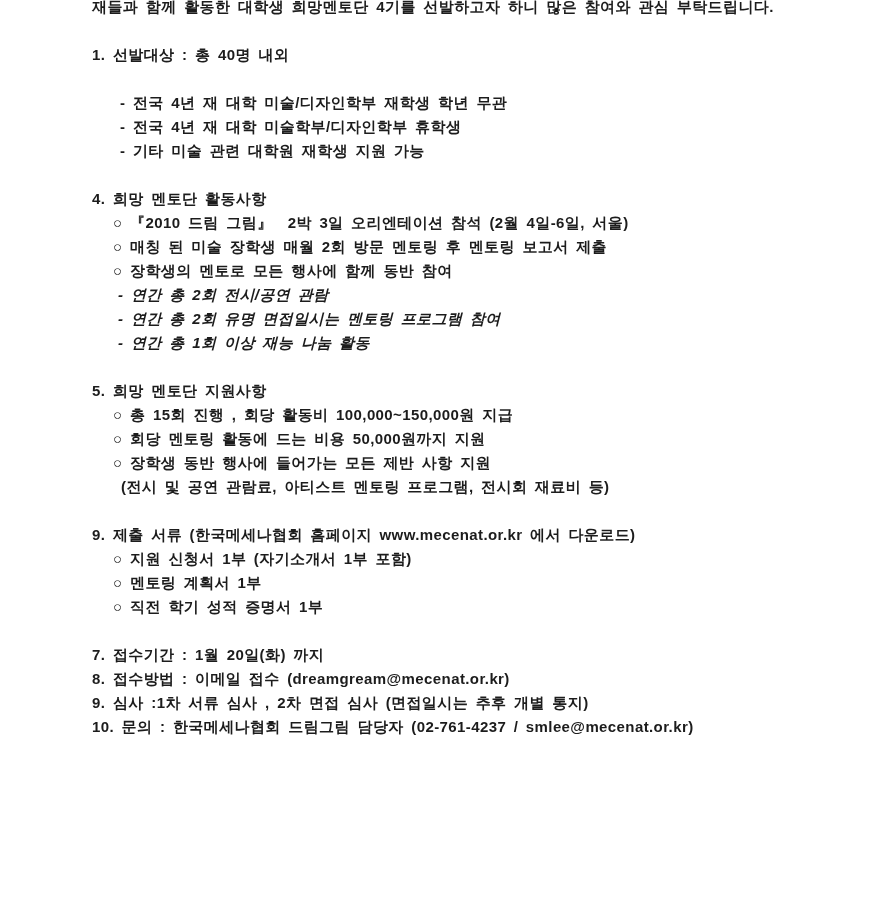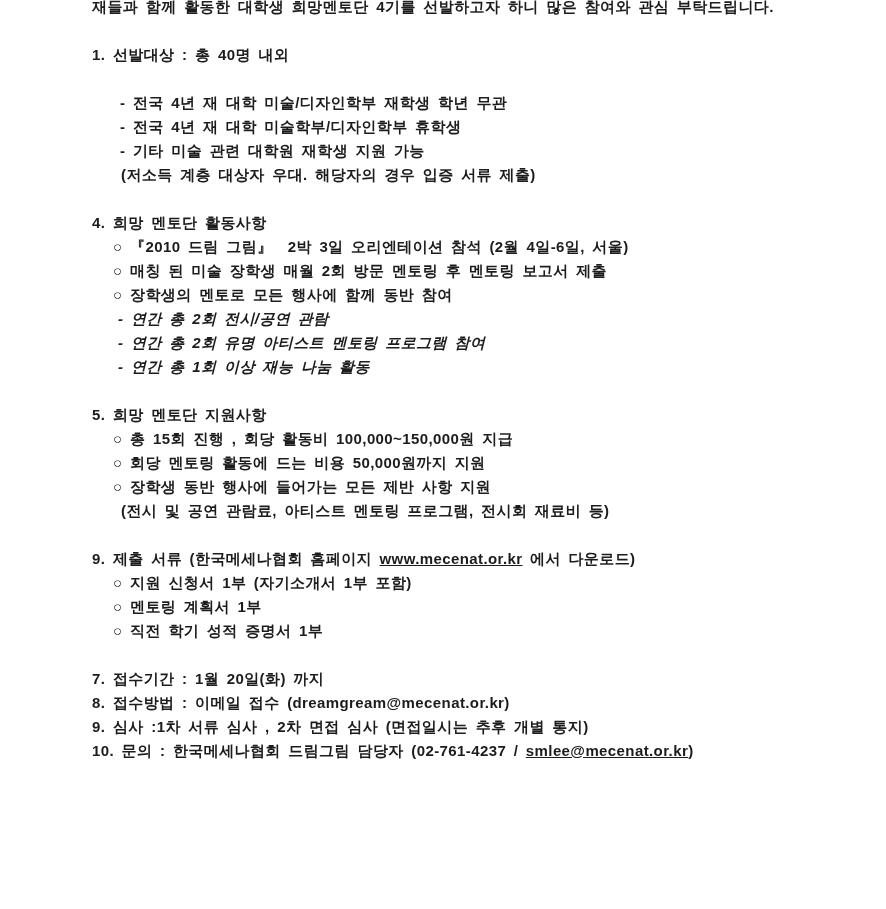--- a/index.html
+++ b/index.html
@@ -29,43 +29,41 @@
     word-spacing: 3px;
   }
   .line.blank { height: 24px; }
   .i-num   { padding-left: 92px;  }
   .i-dash  { padding-left: 120px; }
   .i-circ  { padding-left: 113px; }
   .i-dash2 { padding-left: 118px; font-style: italic; }
   .i-paren { padding-left: 121px; }
   .doc-link {
     color: #1c1c1c;
-    text-decoration: underline;
     cursor: pointer;
   }
 </style>
 </head>
 <body style="background: rgb(255, 255, 255);">
 
 <div class="doc" style="color: rgb(28, 28, 28);">
     <div class="line i-num"><span>재들과 함께 활동한 대학생 희망멘토단 4기를 선발하고자 하니 많은 참여와 관심 부탁드립니다.</span></div>
     <div class="line blank"></div>
     <div class="line i-num"><span>1. 선발대상 : 총 40명 내외</span></div>
     <div class="line blank"></div>
     <div class="line i-dash"><span>- 전국 4년 재 대학 미술/디자인학부 재학생 학년 무관</span></div>
     <div class="line i-dash"><span>- 전국 4년 재 대학 미술학부/디자인학부 휴학생</span></div>
     <div class="line i-dash"><span>- 기타 미술 관련 대학원 재학생 지원 가능</span></div>
-    <div class="line i-paren"><span>(저소득 계층 대상자 우대. 해당자의 경우 입증 서류 제출)</span></div>
     <div class="line blank"></div>
     <div class="line i-num"><span>4. 희망 멘토단 활동사항</span></div>
     <div class="line i-circ"><span>○ 『2010 드림 그림』  2박 3일 오리엔테이션 참석 (2월 4일-6일, 서울)</span></div>
     <div class="line i-circ"><span>○ 매칭 된 미술 장학생 매월 2회 방문 멘토링 후 멘토링 보고서 제출</span></div>
     <div class="line i-circ"><span>○ 장학생의 멘토로 모든 행사에 함께 동반 참여</span></div>
     <div class="line i-dash2"><span>- 연간 총 2회 전시/공연 관람</span></div>
-    <div class="line i-dash2"><span>- 연간 총 2회 유명 아티스트 멘토링 프로그램 참여</span></div>
+    <div class="line i-dash2"><span>- 연간 총 2회 유명 면접일시는 멘토링 프로그램 참여</span></div>
     <div class="line i-dash2"><span>- 연간 총 1회 이상 재능 나눔 활동</span></div>
     <div class="line blank"></div>
     <div class="line i-num"><span>5. 희망 멘토단 지원사항</span></div>
     <div class="line i-circ"><span>○ 총 15회 진행 , 회당 활동비 100,000~150,000원 지급</span></div>
     <div class="line i-circ"><span>○ 회당 멘토링 활동에 드는 비용 50,000원까지 지원</span></div>
     <div class="line i-circ"><span>○ 장학생 동반 행사에 들어가는 모든 제반 사항 지원</span></div>
     <div class="line i-paren"><span>(전시 및 공연 관람료, 아티스트 멘토링 프로그램, 전시회 재료비 등)</span></div>
     <div class="line blank"></div>
     <div class="line i-num"><span>9. 제출 서류 (한국메세나협회 홈페이지 </span><a class="doc-link">www.mecenat.or.kr</a><span> 에서 다운로드)</span></div>
     <div class="line i-circ"><span>○ 지원 신청서 1부 (자기소개서 1부 포함)</span></div>

